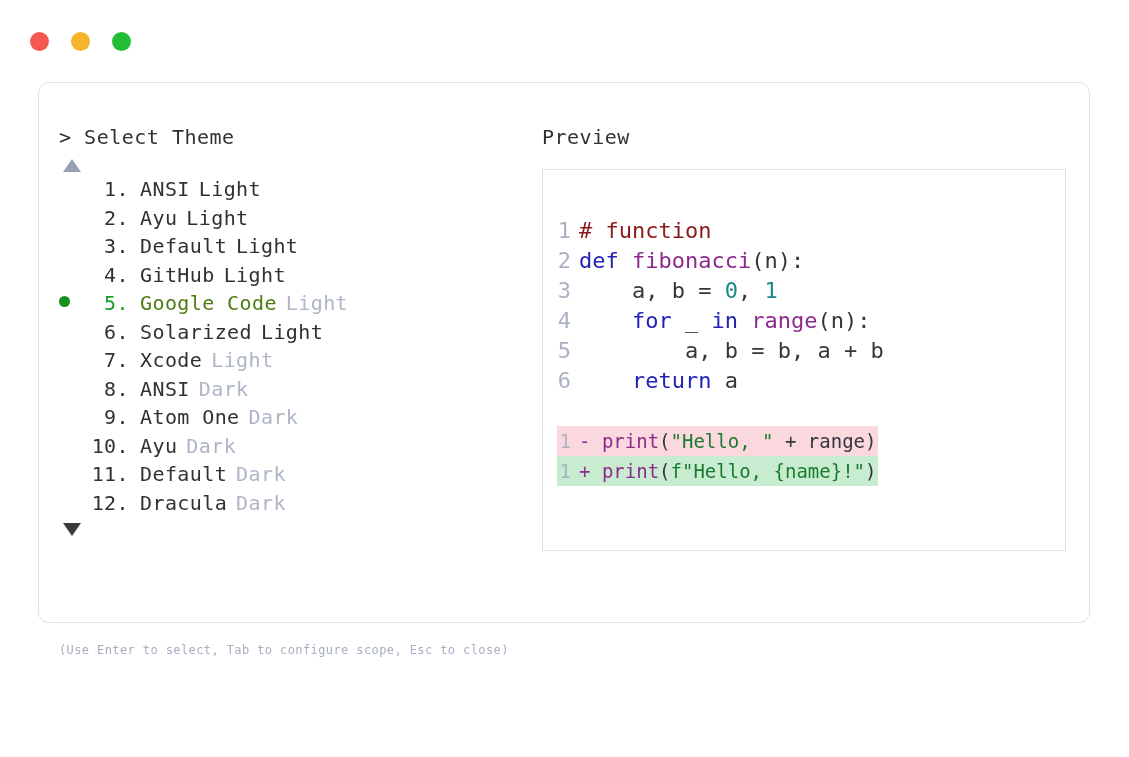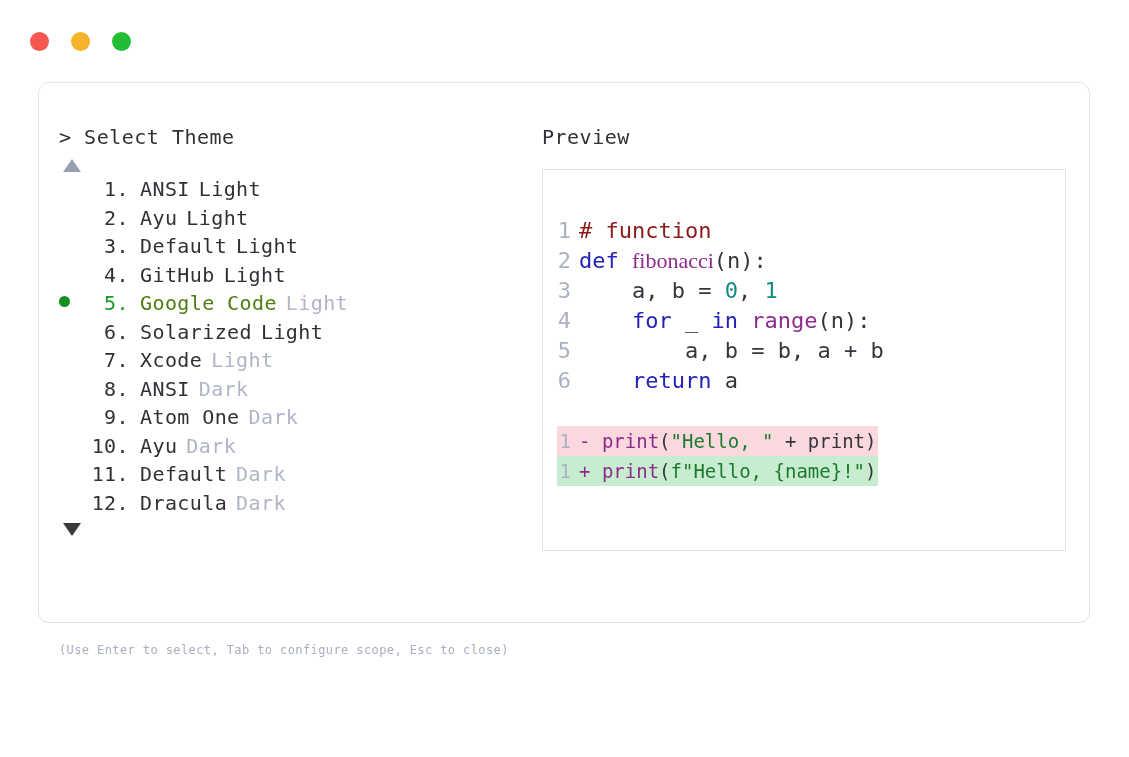--- a/index.html
+++ b/index.html
@@ -180,21 +180,21 @@
   }
   .ln {
     color: #aab1c2;
     display: inline-block;
     width: 14px;
     text-align: right;
     margin-right: 8px;
   }
   .tok-comment  { color: #8b1a1a; }
   .tok-keyword  { color: #2323b8; }
-  .tok-func     { color: #8d2b8d; font-family: Liberation Serif, serif; }
+  .tok-func     { color: #8d2b8d; }
   .tok-builtin  { color: #8d2b8d; }
   .tok-number   { color: #158b86; }
   .tok-plain    { color: #33363c; }
   .tok-string   { color: #1a7a2e; }
 
   .diff-block { margin-top: 30px; }
   .diff-line {
     font-size: 19px;
     line-height: 30px;
     white-space: pre;
@@ -250,21 +250,21 @@
         <div id="code-area">
           <div id="code-lines">
               <div class="code-line"><span class="ln">1</span><span class="tok-comment"># function</span></div>
               <div class="code-line"><span class="ln">2</span><span class="tok-keyword">def </span><span class="tok-func">fibonacci</span><span class="tok-plain">(n):</span></div>
               <div class="code-line"><span class="ln">3</span><span class="tok-plain">    a, b = </span><span class="tok-number">0</span><span class="tok-plain">, </span><span class="tok-number">1</span></div>
               <div class="code-line"><span class="ln">4</span><span class="tok-plain">    </span><span class="tok-keyword">for</span><span class="tok-plain"> _ </span><span class="tok-keyword">in</span><span class="tok-plain"> </span><span class="tok-builtin">range</span><span class="tok-plain">(n):</span></div>
               <div class="code-line"><span class="ln">5</span><span class="tok-plain">        a, b = b, a + b</span></div>
               <div class="code-line"><span class="ln">6</span><span class="tok-plain">    </span><span class="tok-keyword">return</span><span class="tok-plain"> a</span></div>
             </div>
           <div class="diff-block" id="diff-lines">
-              <div class="diff-wrap"><span class="diff-line diff-del"><span class="ln">1</span><span class="diff-marker-del">- </span><span class="tok-builtin">print</span><span class="tok-plain">(</span><span class="tok-string">"Hello, "</span><span class="tok-plain"> + print)</span></span></div>
+              <div class="diff-wrap"><span class="diff-line diff-del"><span class="ln">1</span><span class="diff-marker-del">- </span><span class="tok-builtin">print</span><span class="tok-plain">(</span><span class="tok-string">"Hello, "</span><span class="tok-plain"> + range)</span></span></div>
               <div class="diff-wrap"><span class="diff-line diff-add"><span class="ln">1</span><span class="diff-marker-add">+ </span><span class="tok-builtin">print</span><span class="tok-plain">(</span><span class="tok-string">f"Hello, {name}!"</span><span class="tok-plain">)</span></span></div>
             </div>
         </div>
       </div>
     </div>
 
   </div>
 </div>
 
 </body></html>

